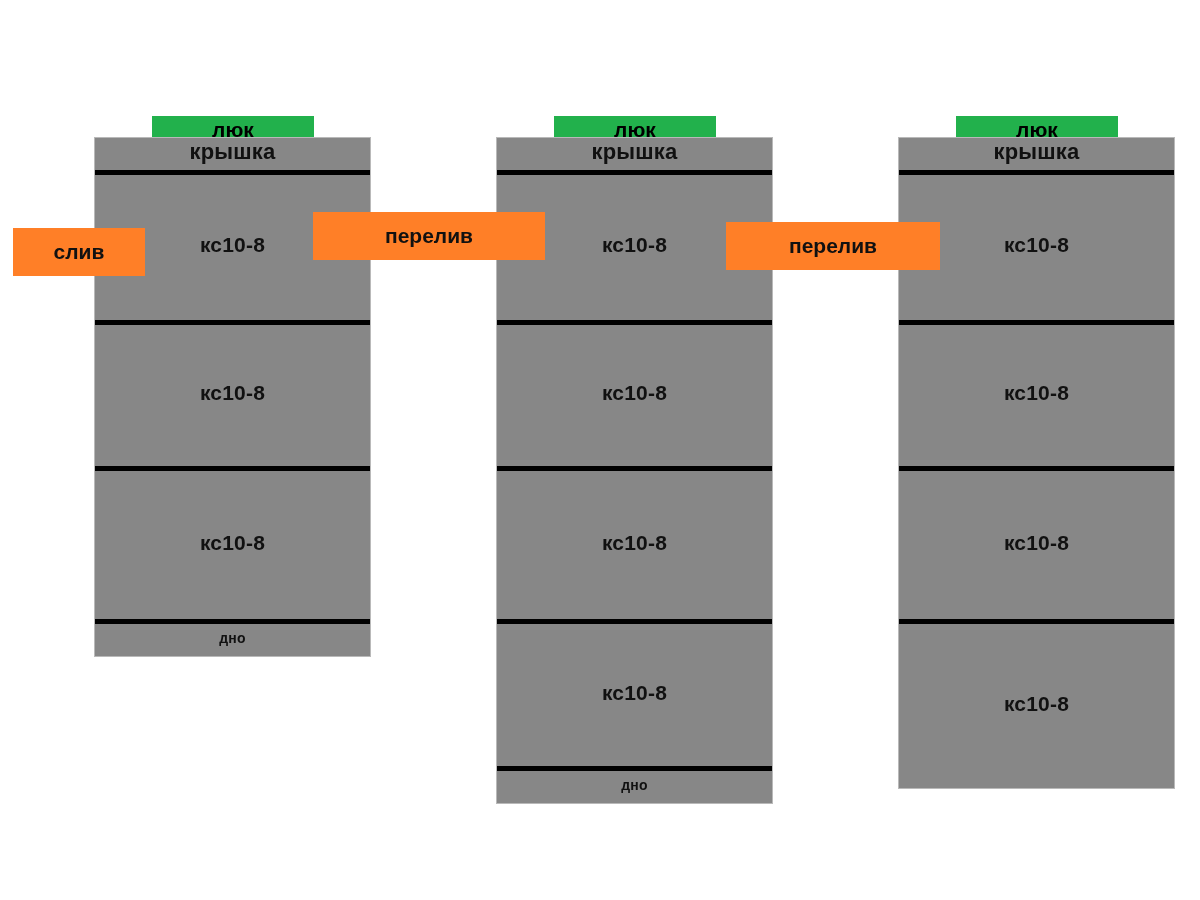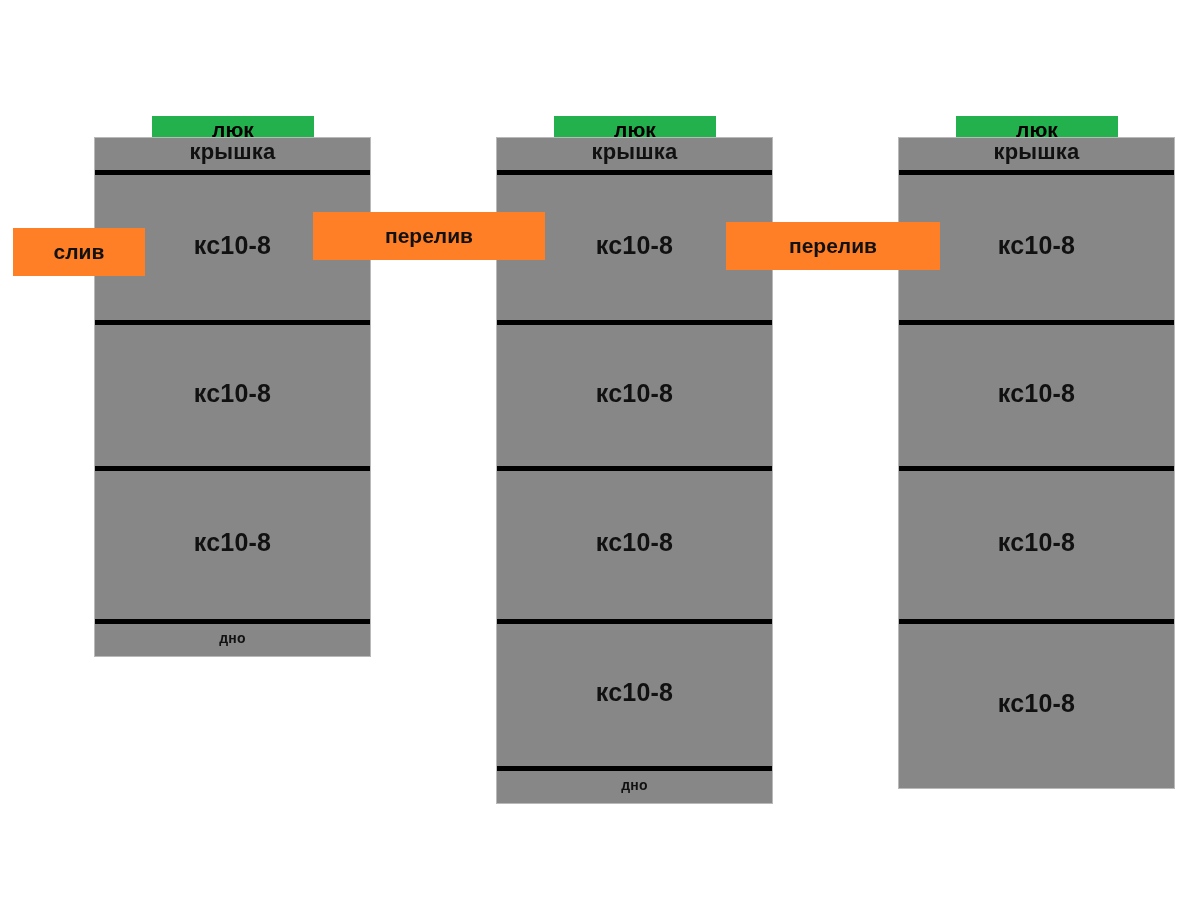--- a/index.html
+++ b/index.html
@@ -44,21 +44,21 @@
     font-weight: bold;
     letter-spacing: 0.2px;
     white-space: nowrap;
   }
   .section.lid {            
     font-size: 22px;
     align-items: flex-start;
     padding-top: 1px;
   }
   .section.ring {           
-    font-size: 25px;
+    font-size: 21px;
   }
   .section.bottom {         
     font-size: 14px;
     align-items: center;
   }
 
   
   .joint {
     position: absolute;
     left: 0;

